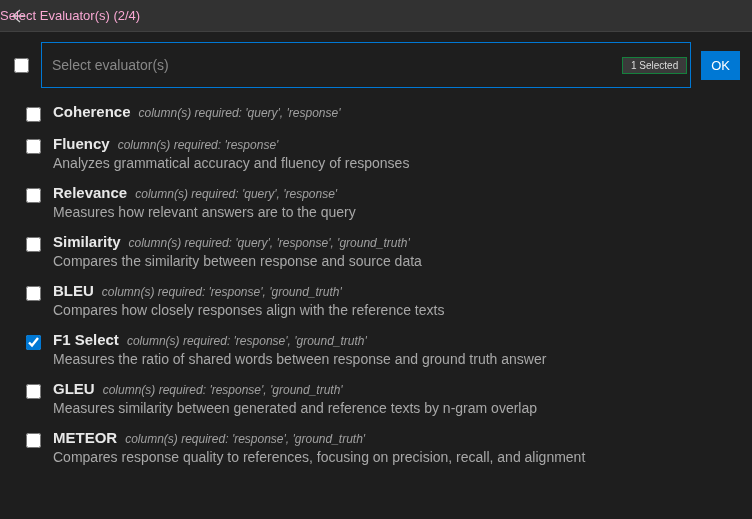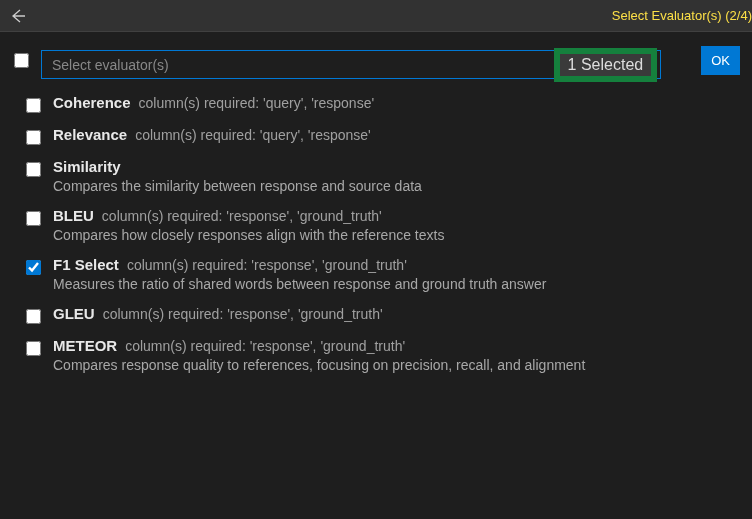--- a/index.html
+++ b/index.html
@@ -23,23 +23,23 @@
     width: 36px;
     height: 32px;
     display: flex;
     align-items: center;
     justify-content: center;
     cursor: pointer;
   }
   .header-title {
     position: absolute;
     left: 0; right: 0;
-    text-align: right;
+    text-align: left;
     font-size: 13px;
-    color: #fde047;
+    color: #f9a8d4;
     pointer-events: none;
   }
   .search-row {
     display: flex;
     align-items: center;
     padding: 10px 12px 10px 14px;
     gap: 10px;
   }
   .master-check {
     width: 15px; height: 15px;
@@ -47,51 +47,49 @@
     flex: 0 0 auto;
     margin-right: 2px;
   }
   .search-box {
     flex: 1;
     position: relative;
     display: flex;
     align-items: center;
     border: 1px solid #0078d4;
     background: #1e1e1e;
-    height: 29px;
-    margin-top: 8px;
+    height: 46px;
   }
   .search-input {
     flex: 1;
     background: transparent;
     border: none;
     outline: none;
     color: #cccccc;
     font-size: 14px;
     padding: 0 10px;
     height: 100%;
   }
   .search-input::placeholder { color: #888; }
   .selected-badge {
     background: #3a3a3a;
-    border: 6px solid #15803d;
-    font-size: 16px;
+    border: 1px solid #15803d;
+    font-size: 10px;
     color: #ddd;
     padding: 2px 8px;
     margin-right: 3px;
   }
   .ok-button {
     background: #0078d4;
     color: #fff;
     border: none;
     font-size: 13px;
     padding: 6px 10px;
     cursor: pointer;
     height: 29px;
-    margin-left: 30px;
   }
   .list {
     padding: 0 12px 0 26px;
     overflow-y: auto;
     height: calc(519px - 32px - 50px);
   }
   .item {
     display: flex;
     align-items: flex-start;
     gap: 12px;
@@ -109,22 +107,23 @@
     align-items: baseline;
     gap: 8px;
     flex-wrap: wrap;
   }
   .item-name {
     font-weight: 600;
     font-size: 15px;
     color: #e8e8e8;
   }
   .item-req {
-    font-size: 14px;
+    font-size: 12px;
     color: #a0a0a0;
+    font-style: italic;
   }
   .item-desc {
     font-size: 14px;
     color: #a8a8a8;
     margin-top: 3px;
   }
   .arrow-svg { stroke: #cccccc; }
 </style>
 </head>
 <body>
@@ -154,30 +153,42 @@
         <div class="item-title-row">
           <span class="item-name">Coherence</span>
           <span class="item-req">column(s) required: 'query', 'response'</span>
         </div>
       </div>
     </div>
     <div class="item">
       <input type="checkbox" class="item-check" style="">
       <div class="item-body">
         <div class="item-title-row">
+          <span class="item-name">Fluency</span>
+          <span class="item-req">column(s) required: 'response'</span>
+        </div>
+        <div class="item-desc">Analyzes grammatical accuracy and fluency of responses</div>
+      </div>
+    </div>
+    <div class="item">
+      <input type="checkbox" class="item-check" style="">
+      <div class="item-body">
+        <div class="item-title-row">
           <span class="item-name">Relevance</span>
           <span class="item-req">column(s) required: 'query', 'response'</span>
         </div>
+        <div class="item-desc">Measures how relevant answers are to the query</div>
       </div>
     </div>
     <div class="item">
       <input type="checkbox" class="item-check" style="">
       <div class="item-body">
         <div class="item-title-row">
           <span class="item-name">Similarity</span>
+          <span class="item-req">column(s) required: 'query', 'response', 'ground_truth'</span>
         </div>
         <div class="item-desc">Compares the similarity between response and source data</div>
       </div>
     </div>
     <div class="item">
       <input type="checkbox" class="item-check" style="">
       <div class="item-body">
         <div class="item-title-row">
           <span class="item-name">BLEU</span>
           <span class="item-req">column(s) required: 'response', 'ground_truth'</span>
@@ -195,20 +206,21 @@
         <div class="item-desc">Measures the ratio of shared words between response and ground truth answer</div>
       </div>
     </div>
     <div class="item">
       <input type="checkbox" class="item-check" style="">
       <div class="item-body">
         <div class="item-title-row">
           <span class="item-name">GLEU</span>
           <span class="item-req">column(s) required: 'response', 'ground_truth'</span>
         </div>
+        <div class="item-desc">Measures similarity between generated and reference texts by n-gram overlap</div>
       </div>
     </div>
     <div class="item">
       <input type="checkbox" class="item-check" style="">
       <div class="item-body">
         <div class="item-title-row">
           <span class="item-name">METEOR</span>
           <span class="item-req">column(s) required: 'response', 'ground_truth'</span>
         </div>
         <div class="item-desc">Compares response quality to references, focusing on precision, recall, and alignment</div>

